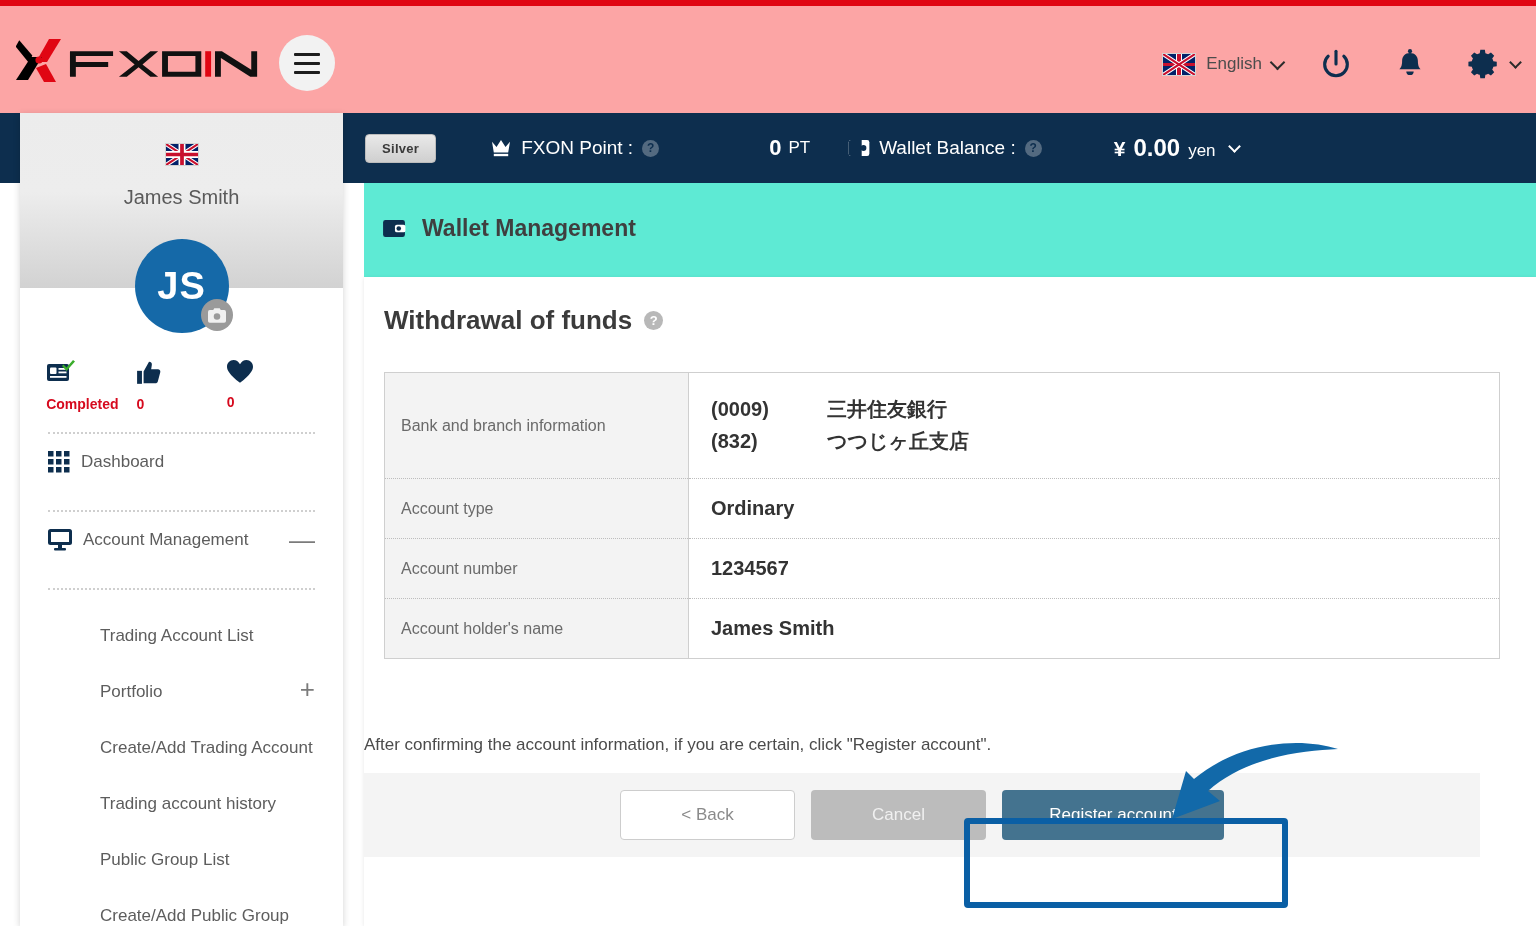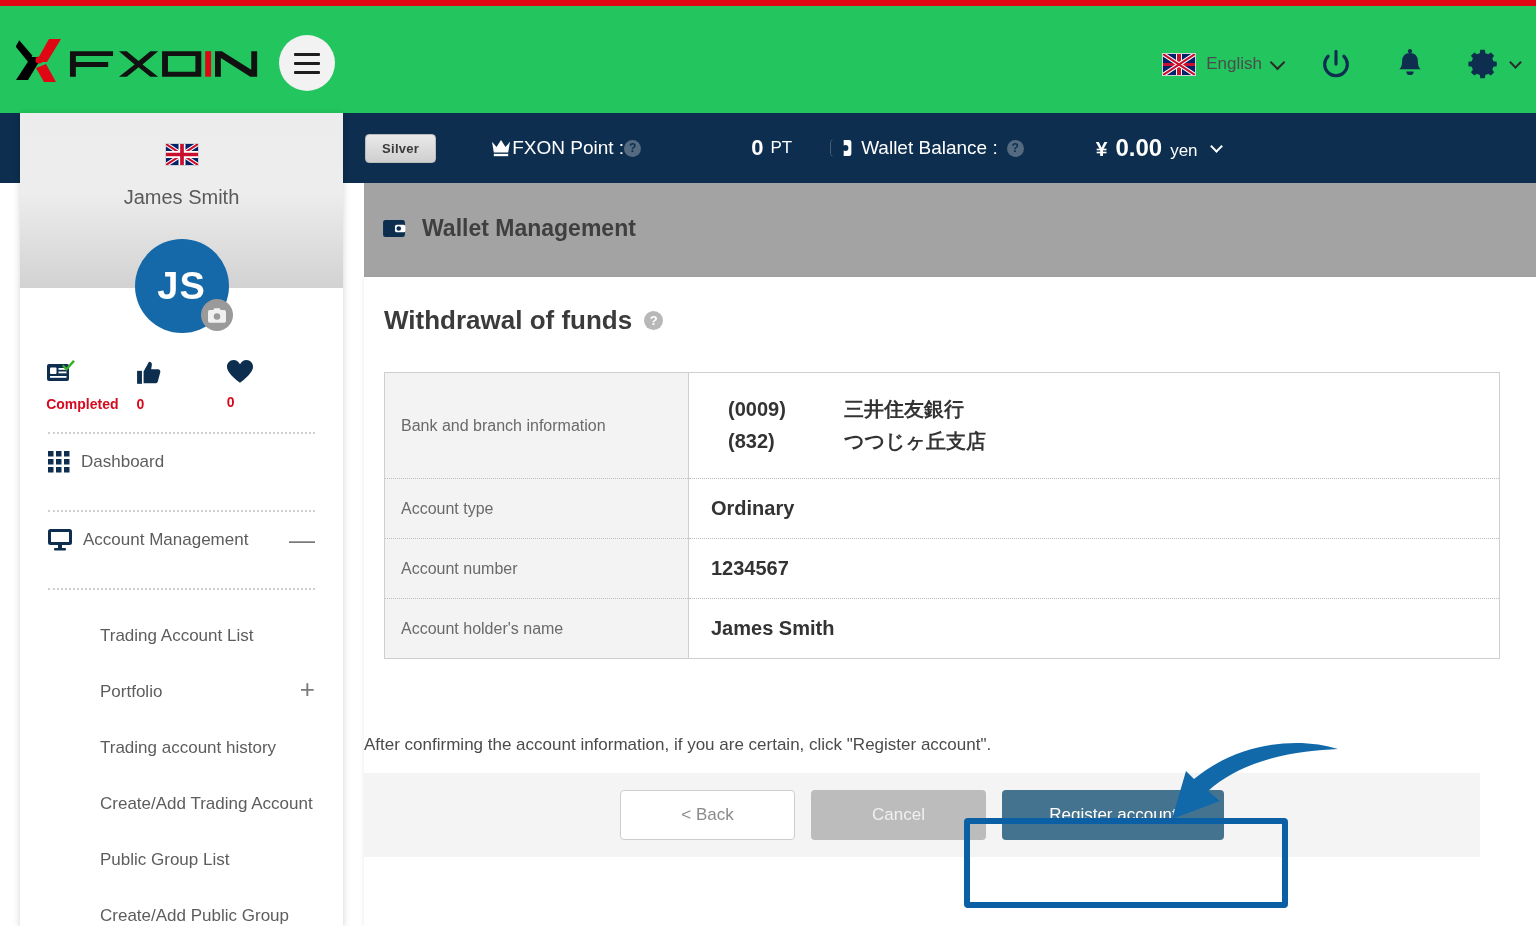--- a/index.html
+++ b/index.html
@@ -14,21 +14,21 @@
   .red-stripe {
     position: absolute; top: 0; left: 0;
     width: 1536px; height: 6px;
     background: #e00613;
   }
 
   
   .top-header {
     position: absolute; top: 6px; left: 0;
     width: 1536px; height: 107px;
-    background: #22c55e;
+    background: #fca5a5;
     display: flex; align-items: center;
   }
   .logo-wrap {
     position: absolute; left: 16px; top: 30px;
     display: flex; align-items: center; gap: 0px;
   }
   .logo-mark { width: 46px; height: 50px; }
   .logo-text { height: 36px; margin-left: 6px; }
 
   .hamburger-btn {
@@ -94,21 +94,21 @@
     width: 1191px; height: 70px;
     display: flex; align-items: center;
   }
   .silver-badge {
     margin-left: 20px;
     background: linear-gradient(to bottom,#e9e9e9,#cfcfcf);
     color: #3a3a3a; font-size: 13px; font-weight: bold;
     padding: 6px 16px; border-radius: 4px; letter-spacing: .3px;
     border: 1px solid #bcbcbc;
   }
-  .point-group { display:flex; align-items:center; margin-left: 54px; }
+  .point-group { display:flex; align-items:center; gap:9px; margin-left: 54px; }
   .navy-label { color:#ffffff; font-size: 19px; }
   .q-dark {
     width:17px; height:17px; border-radius:50%;
     background:#536a80; color:#0d2e4e; font-size:12px; font-weight:bold;
     display:flex; align-items:center; justify-content:center; cursor:pointer;
   }
   .pt-value { color:#fff; font-size:22px; font-weight:bold; margin-left: 110px; }
   .pt-unit { color:#fff; font-size:17px; margin-left:7px; }
   .wallet-group { display:flex; align-items:center; gap:9px; margin-left: 38px; }
   .yen-group { display:flex; align-items:baseline; gap:8px; margin-left: 72px; cursor:pointer; }
@@ -169,21 +169,21 @@
   .sub-item {
     display:flex; align-items:flex-end; height: 56px; padding: 0 28px 0 80px;
     cursor:pointer; font-size: 17px; color:#5d5d5d;
   }
   .sub-item .nav-plusminus { margin-left:auto; }
 
   
   .main {
     position: absolute; left: 364px; top: 183px;
     width: 1172px; height: 743px;
-    background: #a3a3a3;
+    background: #5eead4;
   }
   .page-title-row {
     display:flex; align-items:center; gap: 16px;
     padding: 32px 0 0 18px;
   }
   .page-title { font-size: 23px; font-weight: bold; color: #3f3f3f; }
 
   .card {
     position: absolute; left: 0px; top: 94px;
     width: 1172px; height: 649px;
@@ -208,21 +208,21 @@
     width: 304px; background: #f3f3f3; color:#6a6a6a; font-size: 16px;
     padding: 18px 16px; border-right: 1px solid #cfcfcf;
     border-bottom: 1px dotted #bdbdbd;
   }
   table.info td.val {
     padding: 18px 22px; font-size: 20px; font-weight: bold; color: #333333;
     border-bottom: 1px dotted #bdbdbd;
   }
   table.info tr:last-child td { border-bottom: none; }
   .bank-line { display:flex; align-items:center; margin: 5px 0; }
-  .bank-code { width: 116px; font-weight: bold; font-size: 20px; color:#333;margin-left:17px; }
+  .bank-code { width: 116px; font-weight: bold; font-size: 20px; color:#333; }
   .bank-name { font-weight: bold; font-size: 20px; color:#333; }
 
   .hint-text {
     position:absolute; left: 0px; top: 458px;
     font-size: 17px; color: #4b4b4b;
   }
 
   .btn-bar {
     position:absolute; left: 0px; top: 496px;
     width: 1116px; height: 84px;
@@ -435,24 +435,24 @@
   <div class="sep"></div>
 
   <div class="sub-item">
     <span>Trading Account List</span>
   </div>
   <div class="sub-item">
     <span>Portfolio</span>
     <span class="nav-plusminus">+</span>
   </div>
   <div class="sub-item">
+    <span>Create/Add Trading Account</span>
+  </div>
+  <div class="sub-item">
     <span>Trading account history</span>
-  </div>
-  <div class="sub-item">
-    <span>Create/Add Trading Account</span>
   </div>
   <div class="sub-item">
     <span>Public Group List</span>
   </div>
   <div class="sub-item">
     <span>Create/Add Public Group</span>
   </div>
 
 </div>
 

